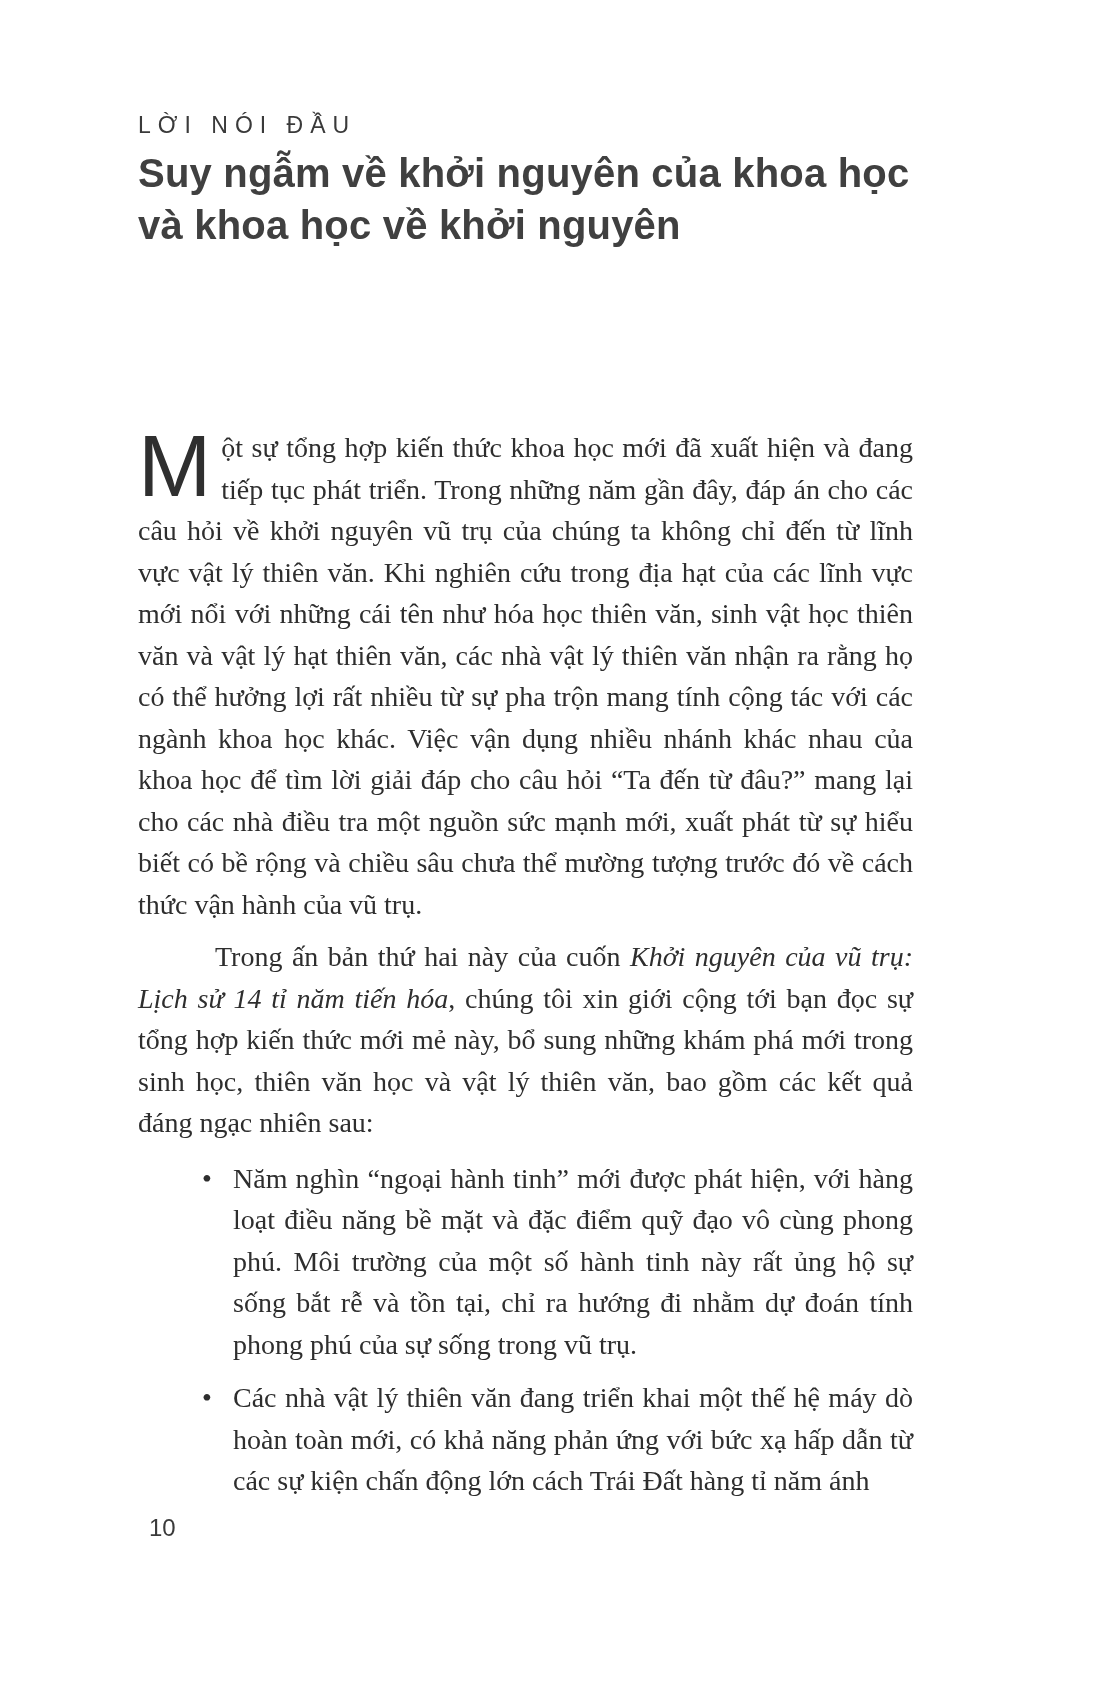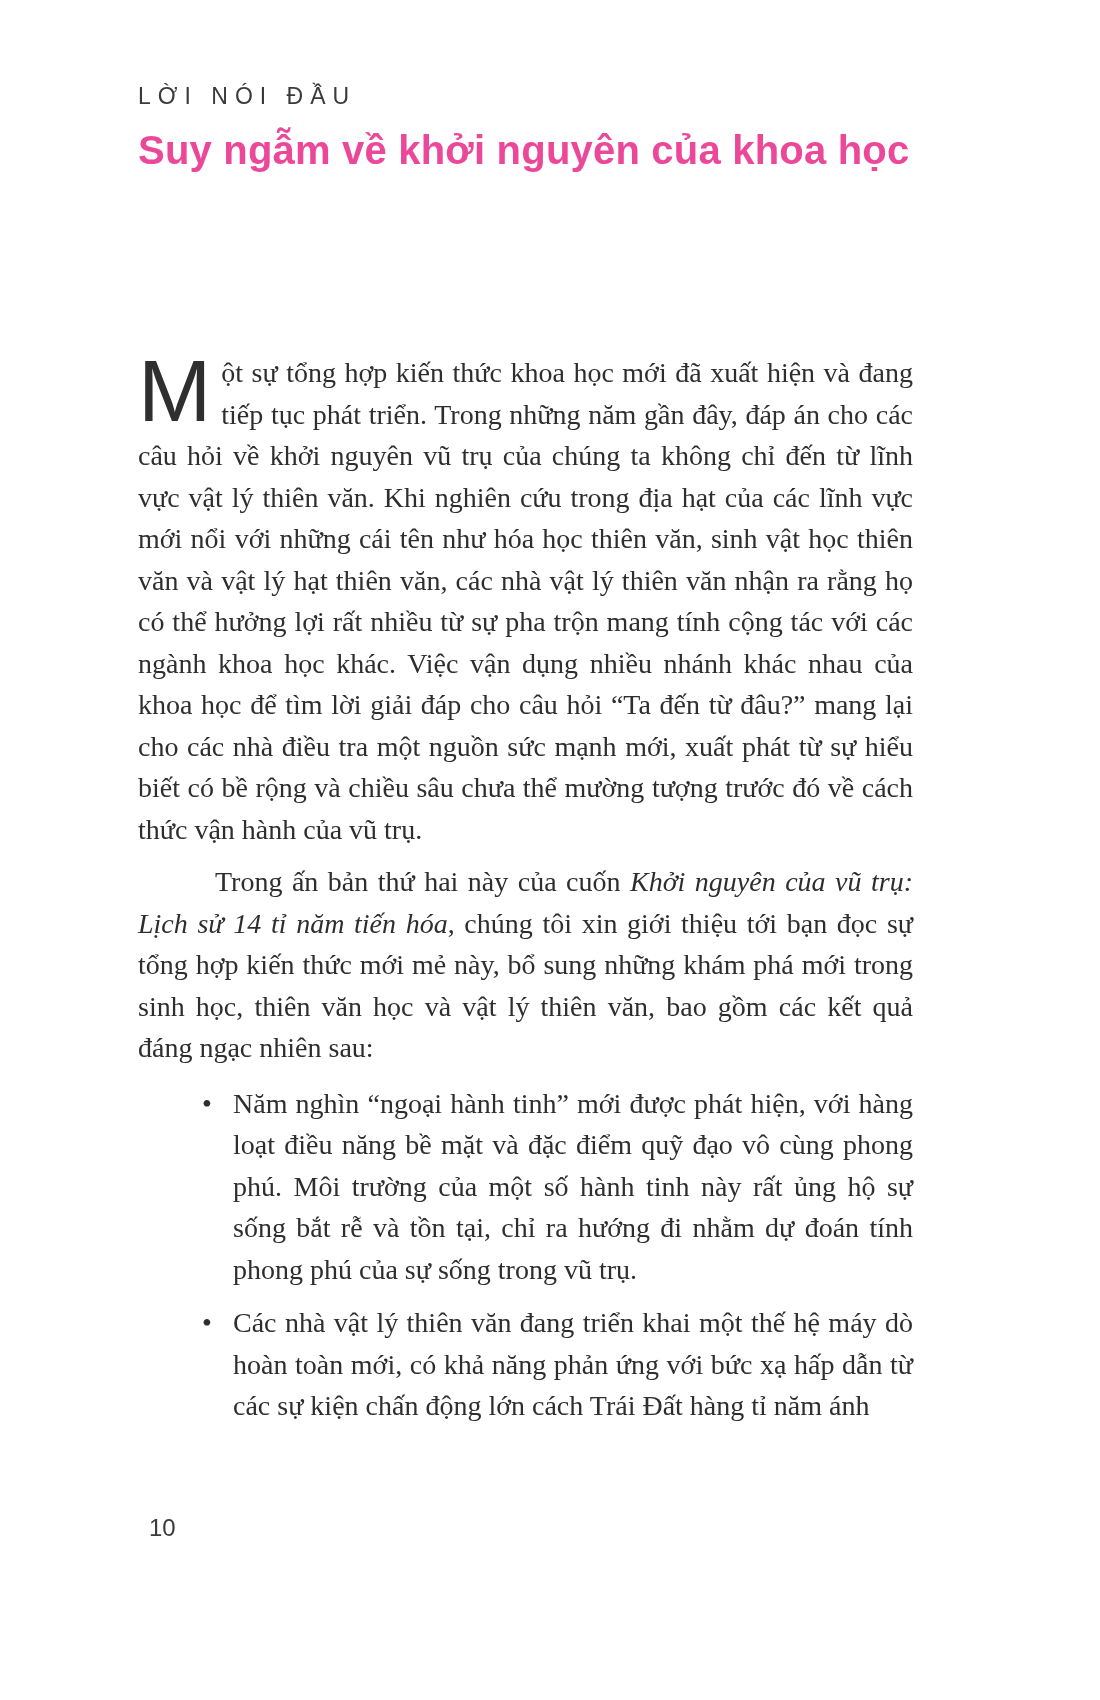--- a/index.html
+++ b/index.html
@@ -13,34 +13,34 @@
     font-family: "Liberation Serif", serif;
     color: #2e2e2e;
   }
   .content {
     position: absolute;
     left: 138px;
     top: 0;
     width: 775px;
   }
   .kicker {
-    margin-top: 83px;
+    margin-top: 112px;
     font-family: "Liberation Sans", sans-serif;
     font-size: 23px;
     font-weight: 400;
     letter-spacing: 7px;
     color: #3a3a3a;
   }
   .title {
-    margin-top: 14px;
+    margin-top: 8px;
     font-family: "Liberation Sans", sans-serif;
     font-size: 40px;
     font-weight: 700;
     line-height: 52px;
-    color: #ec4899;
+    color: #404040;
     letter-spacing: 0.2px;
   }
   .body-text {
     font-size: 28px;
     line-height: 41.5px;
     text-align: justify;
     color: #2e2e2e;
   }
   .para1 { margin-top: 176px; }
   .dropcap {
@@ -83,25 +83,26 @@
 </head>
 <body>
 
 <div class="page">
   <div class="content">
 
     <div class="kicker">LỜI NÓI ĐẦU</div>
 
     <div class="title">
       <div>Suy ngẫm về khởi nguyên của khoa học</div>
+      <div>và khoa học về khởi nguyên</div>
     </div>
 
     <p class="body-text para1"><span class="dropcap">M</span><span>ột sự tổng hợp kiến thức khoa học mới đã xuất hiện và đang tiếp tục phát triển. Trong những năm gần đây, đáp án cho các câu hỏi về khởi nguyên vũ trụ của chúng ta không chỉ đến từ lĩnh vực vật lý thiên văn. Khi nghiên cứu trong địa hạt của các lĩnh vực mới nổi với những cái tên như hóa học thiên văn, sinh vật học thiên văn và vật lý hạt thiên văn, các nhà vật lý thiên văn nhận ra rằng họ có thể hưởng lợi rất nhiều từ sự pha trộn mang tính cộng tác với các ngành khoa học khác. Việc vận dụng nhiều nhánh khác nhau của khoa học để tìm lời giải đáp cho câu hỏi “Ta đến từ đâu?” mang lại cho các nhà điều tra một nguồn sức mạnh mới, xuất phát từ sự hiểu biết có bề rộng và chiều sâu chưa thể mường tượng trước đó về cách thức vận hành của vũ trụ.</span></p>
 
-    <p class="body-text para2"><span>Trong ấn bản thứ hai này của cuốn </span><span class="book-title-italic">Khởi nguyên của vũ trụ: Lịch sử 14 tỉ năm tiến hóa</span><span>, chúng tôi xin giới thiệu tới bạn đọc sự tổng hợp kiến thức mới mẻ này, bổ sung những khám phá mới trong sinh học, thiên văn học và vật lý thiên văn, bao gồm các kết quả đáng ngạc nhiên sau:</span></p>
+    <p class="body-text para2"><span>Trong ấn bản thứ hai này của cuốn </span><span class="book-title-italic">Khởi nguyên của vũ trụ: Lịch sử 14 tỉ năm tiến hóa</span><span>, chúng tôi xin giới cộng tới bạn đọc sự tổng hợp kiến thức mới mẻ này, bổ sung những khám phá mới trong sinh học, thiên văn học và vật lý thiên văn, bao gồm các kết quả đáng ngạc nhiên sau:</span></p>
 
     <ul class="bullet-list">
       <li class="body-text bullet-item">
         <span class="bullet-marker">•</span><span>Năm nghìn “ngoại hành tinh” mới được phát hiện, với hàng loạt điều năng bề mặt và đặc điểm quỹ đạo vô cùng phong phú. Môi trường của một số hành tinh này rất ủng hộ sự sống bắt rễ và tồn tại, chỉ ra hướng đi nhằm dự đoán tính phong phú của sự sống trong vũ trụ.</span>
       </li>
       <li class="body-text bullet-item">
         <span class="bullet-marker">•</span><span>Các nhà vật lý thiên văn đang triển khai một thế hệ máy dò hoàn toàn mới, có khả năng phản ứng với bức xạ hấp dẫn từ các sự kiện chấn động lớn cách Trái Đất hàng tỉ năm ánh</span>
       </li>
     </ul>
 

